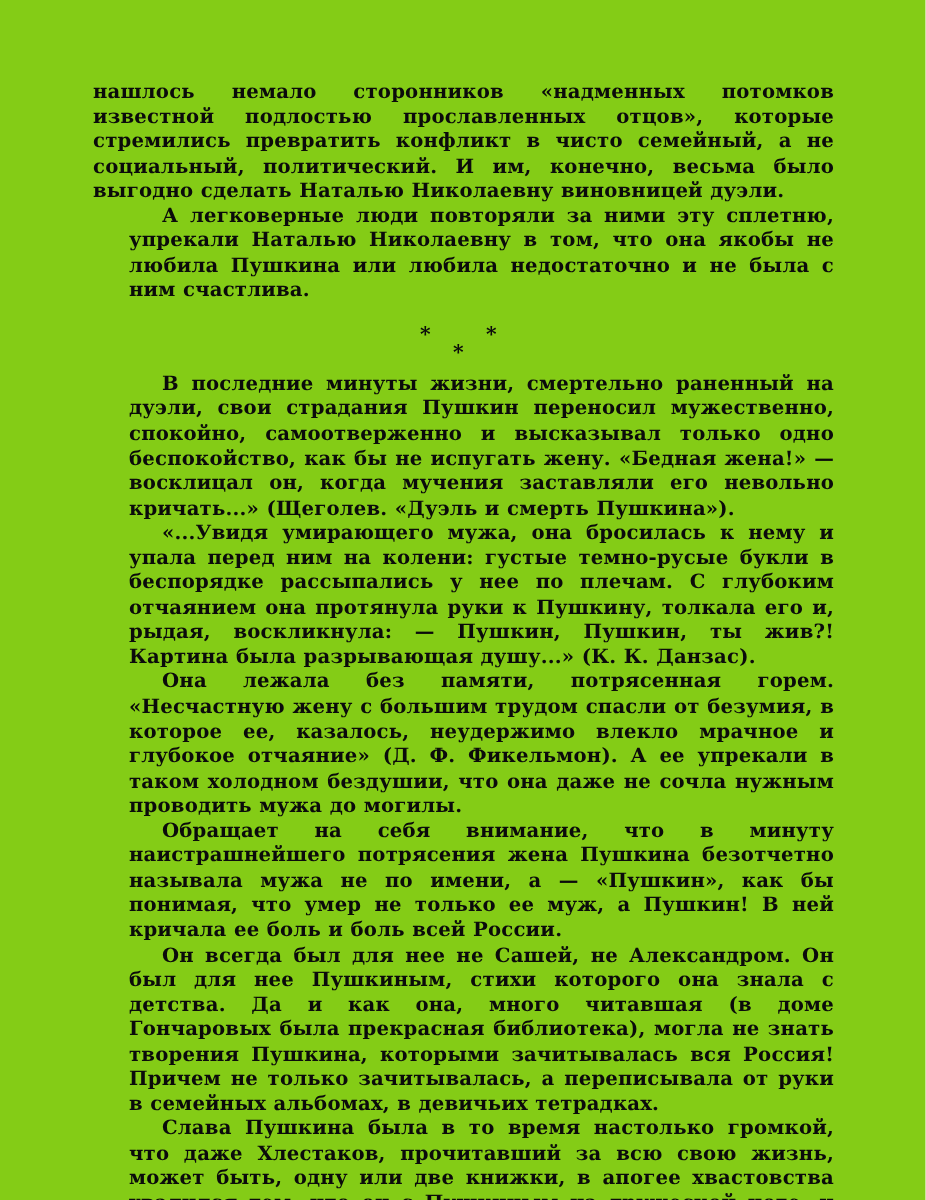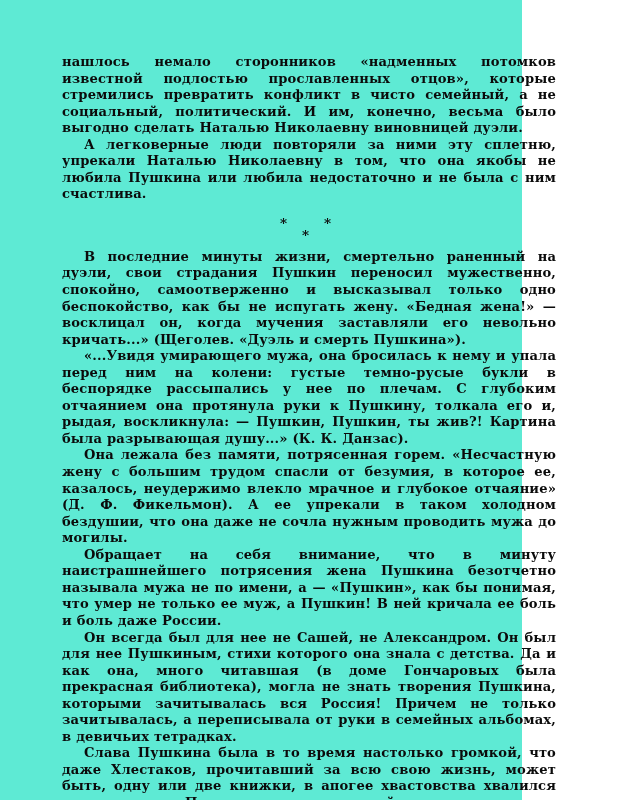--- a/index.html
+++ b/index.html
@@ -9,23 +9,23 @@
     background: #ffffff;
   }
   body {
     width: 617px;
     height: 800px;
     overflow: hidden;
     font-family: "DejaVu Serif", "Liberation Serif", serif;
   }
   .page {
     position: relative;
-    width: 522px;
+    width: 617px;
     height: 800px;
-    background: #5eead4;
+    background: #84cc16;
     box-sizing: border-box;
   }
   .text-column {
     position: absolute;
     left: 62px;
     top: 54px;
     width: 494px;
   }
   p.para {
     margin: 0;
@@ -36,20 +36,21 @@
     font-weight: 700;
     font-size: 13.1px;
     line-height: 16.55px;
     color: #0b0b0b;
     letter-spacing: 0.01em;
     word-spacing: 0.02em;
     -webkit-font-smoothing: none;
   }
   p.para.indent {
     text-indent: 22px;
+    margin-left: 24px;
   }
   p.para.last-line-natural {
     text-align-last: left;
   }
   .divider {
     position: relative;
     height: 38px;
     margin: 6px 0 2px 0;
   }
   .divider .ast {
@@ -92,21 +93,21 @@
       <span class="ast ast-mid">*</span>
     </div>
 
     <p class="para indent last-line-natural">В последние минуты жизни, смертельно раненный на дуэли, свои страдания Пушкин переносил мужественно, спокойно, самоотверженно и высказывал только одно беспокойство, как бы не испугать жену. «Бедная жена!» — восклицал он, когда мучения заставляли его невольно кричать...» (Щеголев. «Дуэль и смерть Пушкина»).</p>
 
 
     <p class="para indent last-line-natural">«...Увидя умирающего мужа, она бросилась к нему и упала перед ним на колени: густые темно-русые букли в беспорядке рассыпались у нее по плечам. С глубоким отчаянием она протянула руки к Пушкину, толкала его и, рыдая, воскликнула: — Пушкин, Пушкин, ты жив?! Картина была разрывающая душу...» (К. К. Данзас).</p>
 
     <p class="para indent last-line-natural">Она лежала без памяти, потрясенная горем. «Несчастную жену с большим трудом спасли от безумия, в которое ее, казалось, неудержимо влекло мрачное и глубокое отчаяние» (Д. Ф. Фикельмон). А ее упрекали в таком холодном бездушии, что она даже не сочла нужным проводить мужа до могилы.</p>
 
-    <p class="para indent last-line-natural">Обращает на себя внимание, что в минуту наистрашнейшего потрясения жена Пушкина безотчетно называла мужа не по имени, а — «Пушкин», как бы понимая, что умер не только ее муж, а Пушкин! В ней кричала ее боль и боль даже России.</p>
+    <p class="para indent last-line-natural">Обращает на себя внимание, что в минуту наистрашнейшего потрясения жена Пушкина безотчетно называла мужа не по имени, а — «Пушкин», как бы понимая, что умер не только ее муж, а Пушкин! В ней кричала ее боль и боль всей России.</p>
 
     <p class="para indent last-line-natural">Он всегда был для нее не Сашей, не Александром. Он был для нее Пушкиным, стихи которого она знала с детства. Да и как она, много читавшая (в доме Гончаровых была прекрасная библиотека), могла не знать творения Пушкина, которыми зачитывалась вся Россия! Причем не только зачитывалась, а переписывала от руки в семейных альбомах, в девичьих тетрадках.</p>
 
     <p class="para indent last-line-natural">Слава Пушкина была в то время настолько громкой, что даже Хлестаков, прочитавший за всю свою жизнь, может быть, одну или две книжки, в апогее хвастовства хвалился тем, что он с Пушкиным на дружеской ноге, и перед кем хвалится, перед невеждами из маленького провинциального городишка, хвалится в расчете на то, что они, зная, кто такой «сам Пушкин», должным образом оценят, оробев от уважения, место Хлестакова в российском обществе.</p>
 
   </div>
 
 
 </div>
 

